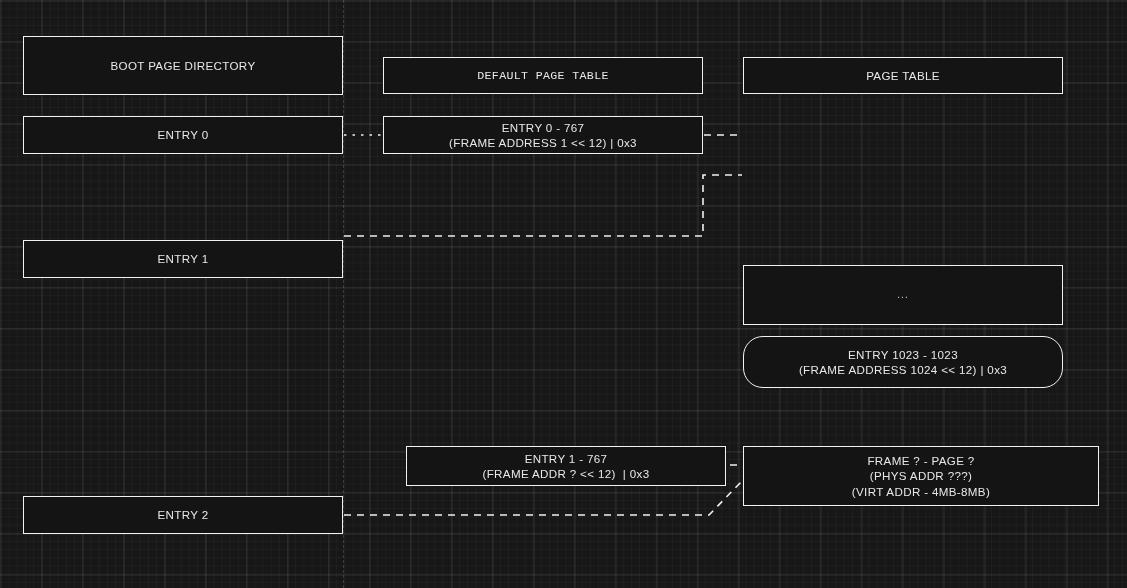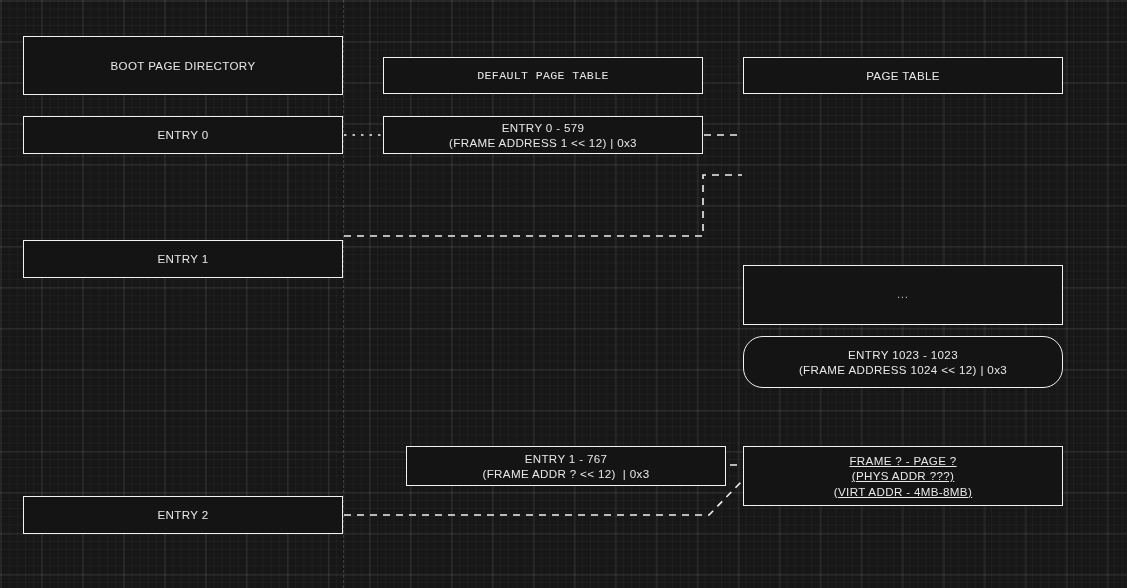--- a/index.html
+++ b/index.html
@@ -76,19 +76,19 @@
       <path d="M 704 135 L 742 135" fill="none" stroke="#f0f0f0" stroke-width="1.6" stroke-dasharray="7 6"></path>
       <path d="M 344 236 L 703 236 L 703 175 L 742 175" fill="none" stroke="#f0f0f0" stroke-width="1.6" stroke-dasharray="7 6"></path>
       <path d="M 704 465 L 742 465" fill="none" stroke="#f0f0f0" stroke-width="1.6" stroke-dasharray="7 6"></path>
       <path d="M 344 515 L 709 515 L 742 481" fill="none" stroke="#f0f0f0" stroke-width="1.6" stroke-dasharray="7 6"></path>
     </svg>
 <div class="node" style="left: 23px; top: 36px; width: 320px; height: 59px;"><span class="ln">BOOT PAGE DIRECTORY</span></div>
     <div class="node" style="left: 23px; top: 116px; width: 320px; height: 38px;"><span class="ln">ENTRY 0</span></div>
     <div class="node" style="left: 23px; top: 216px; width: 320px; height: 38px; margin-top: 24px;"><span class="ln">ENTRY 1</span></div>
     <div class="node" style="left: 23px; top: 496px; width: 320px; height: 38px;"><span class="ln">ENTRY 2</span></div>
     <div class="node" style="left: 383px; top: 57px; width: 320px; height: 37px; font-family: Liberation Mono, monospace;"><span class="ln">DEFAULT PAGE TABLE</span></div>
-    <div class="node" style="left: 383px; top: 116px; width: 320px; height: 38px;"><span class="ln">ENTRY 0 - 579</span><span class="ln">(FRAME ADDRESS 1 &lt;&lt; 12) | 0x3</span></div>
+    <div class="node" style="left: 383px; top: 116px; width: 320px; height: 38px;"><span class="ln">ENTRY 0 - 767</span><span class="ln">(FRAME ADDRESS 1 &lt;&lt; 12) | 0x3</span></div>
     <div class="node" style="left: 406px; top: 446px; width: 320px; height: 40px;"><span class="ln">ENTRY 1 - 767</span><span class="ln">(FRAME ADDR ? &lt;&lt; 12)  | 0x3</span></div>
     <div class="node" style="left: 743px; top: 57px; width: 320px; height: 37px;"><span class="ln">PAGE TABLE</span></div>
     <div class="node ellipsis" style="left: 743px; top: 265px; width: 320px; height: 60px;"><span class="ln">...</span></div>
     <div class="node" style="left: 743px; top: 336px; width: 320px; height: 52px; border-radius: 20px;"><span class="ln">ENTRY 1023 - 1023</span><span class="ln">(FRAME ADDRESS 1024 &lt;&lt; 12) | 0x3</span></div>
-    <div class="node" style="left: 743px; top: 446px; width: 320px; height: 60px; text-decoration: underline;"><span class="ln">FRAME ? - PAGE ?</span><span class="ln">(PHYS ADDR ???)</span><span class="ln">(VIRT ADDR - 4MB-8MB)</span></div>
+    <div class="node" style="left: 743px; top: 446px; width: 356px; height: 60px;"><span class="ln">FRAME ? - PAGE ?</span><span class="ln">(PHYS ADDR ???)</span><span class="ln">(VIRT ADDR - 4MB-8MB)</span></div>
   </div>
 
 </body></html>

